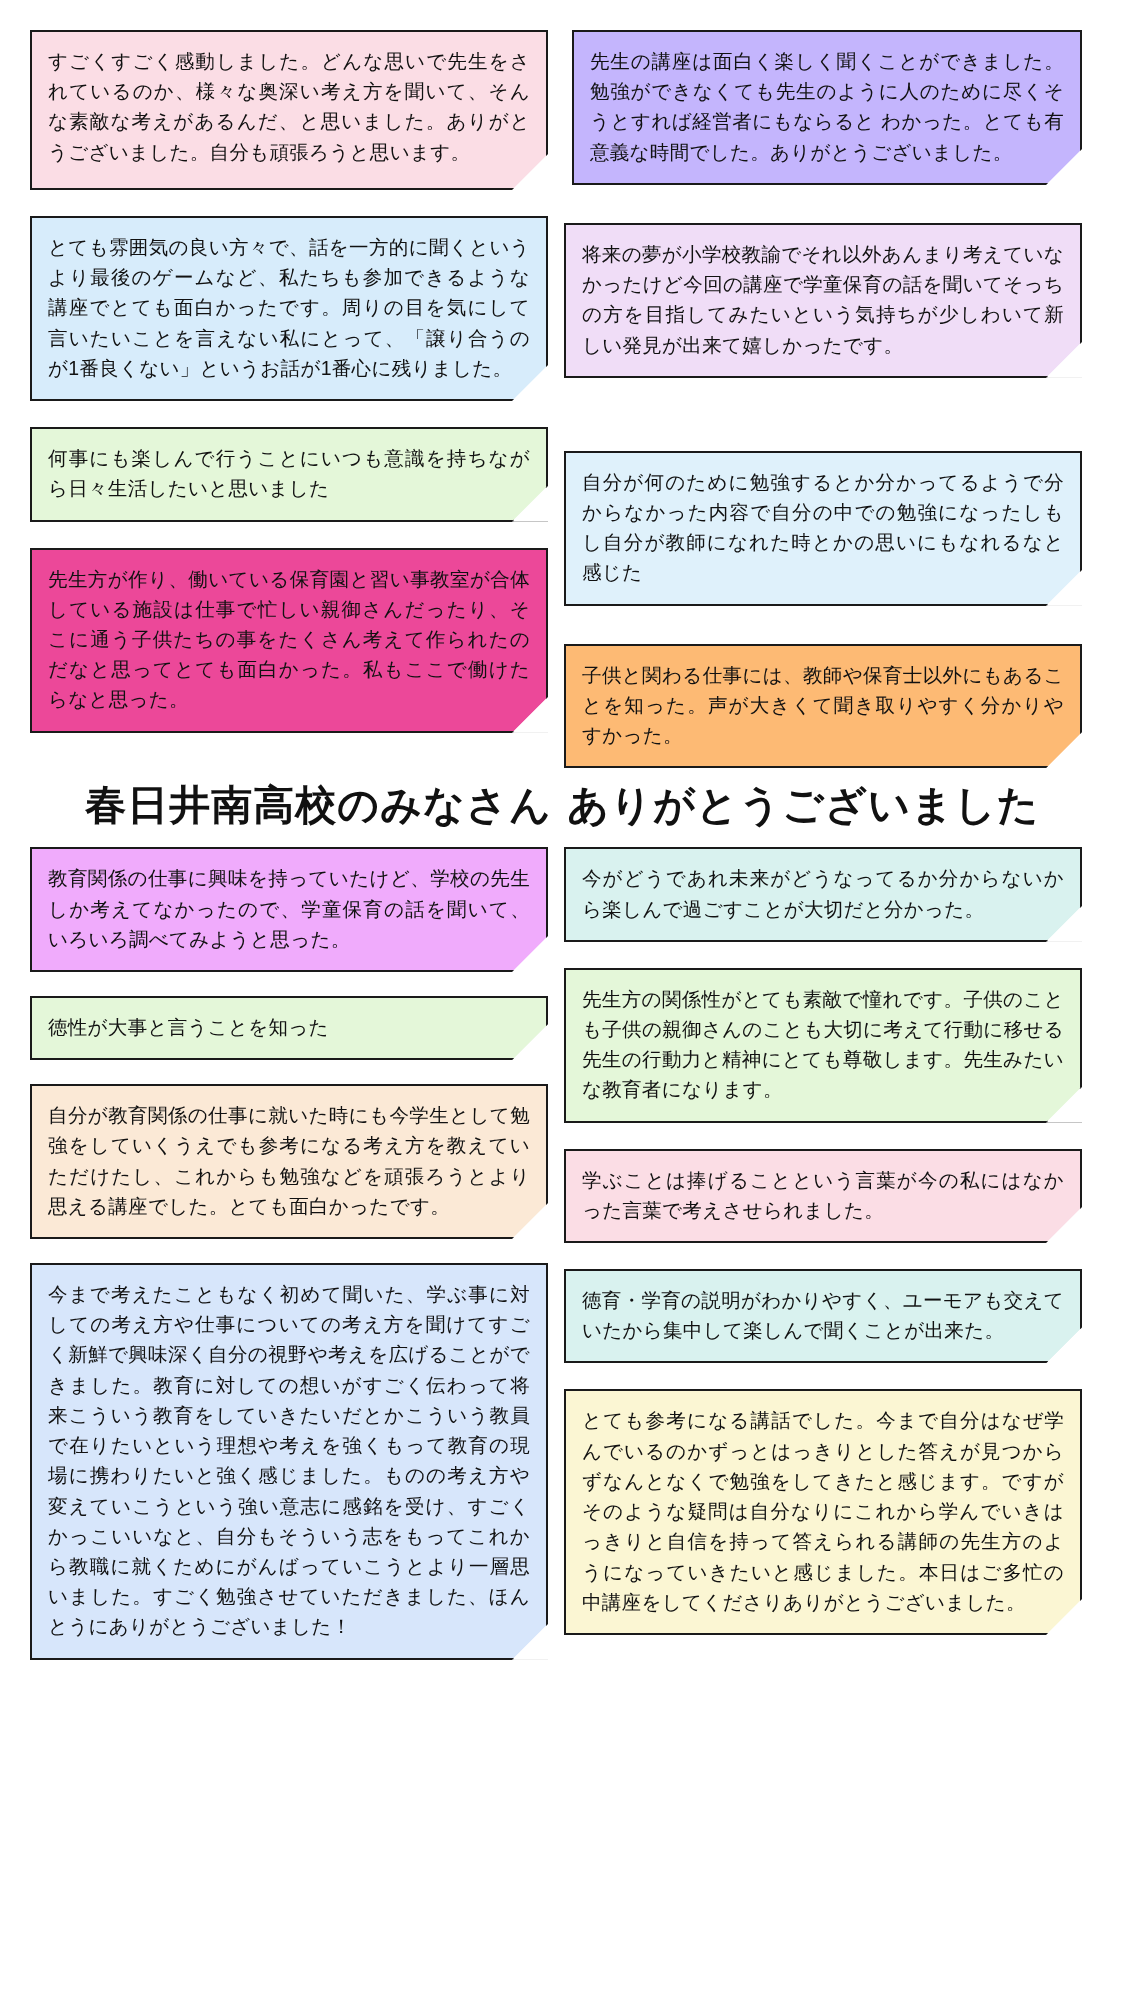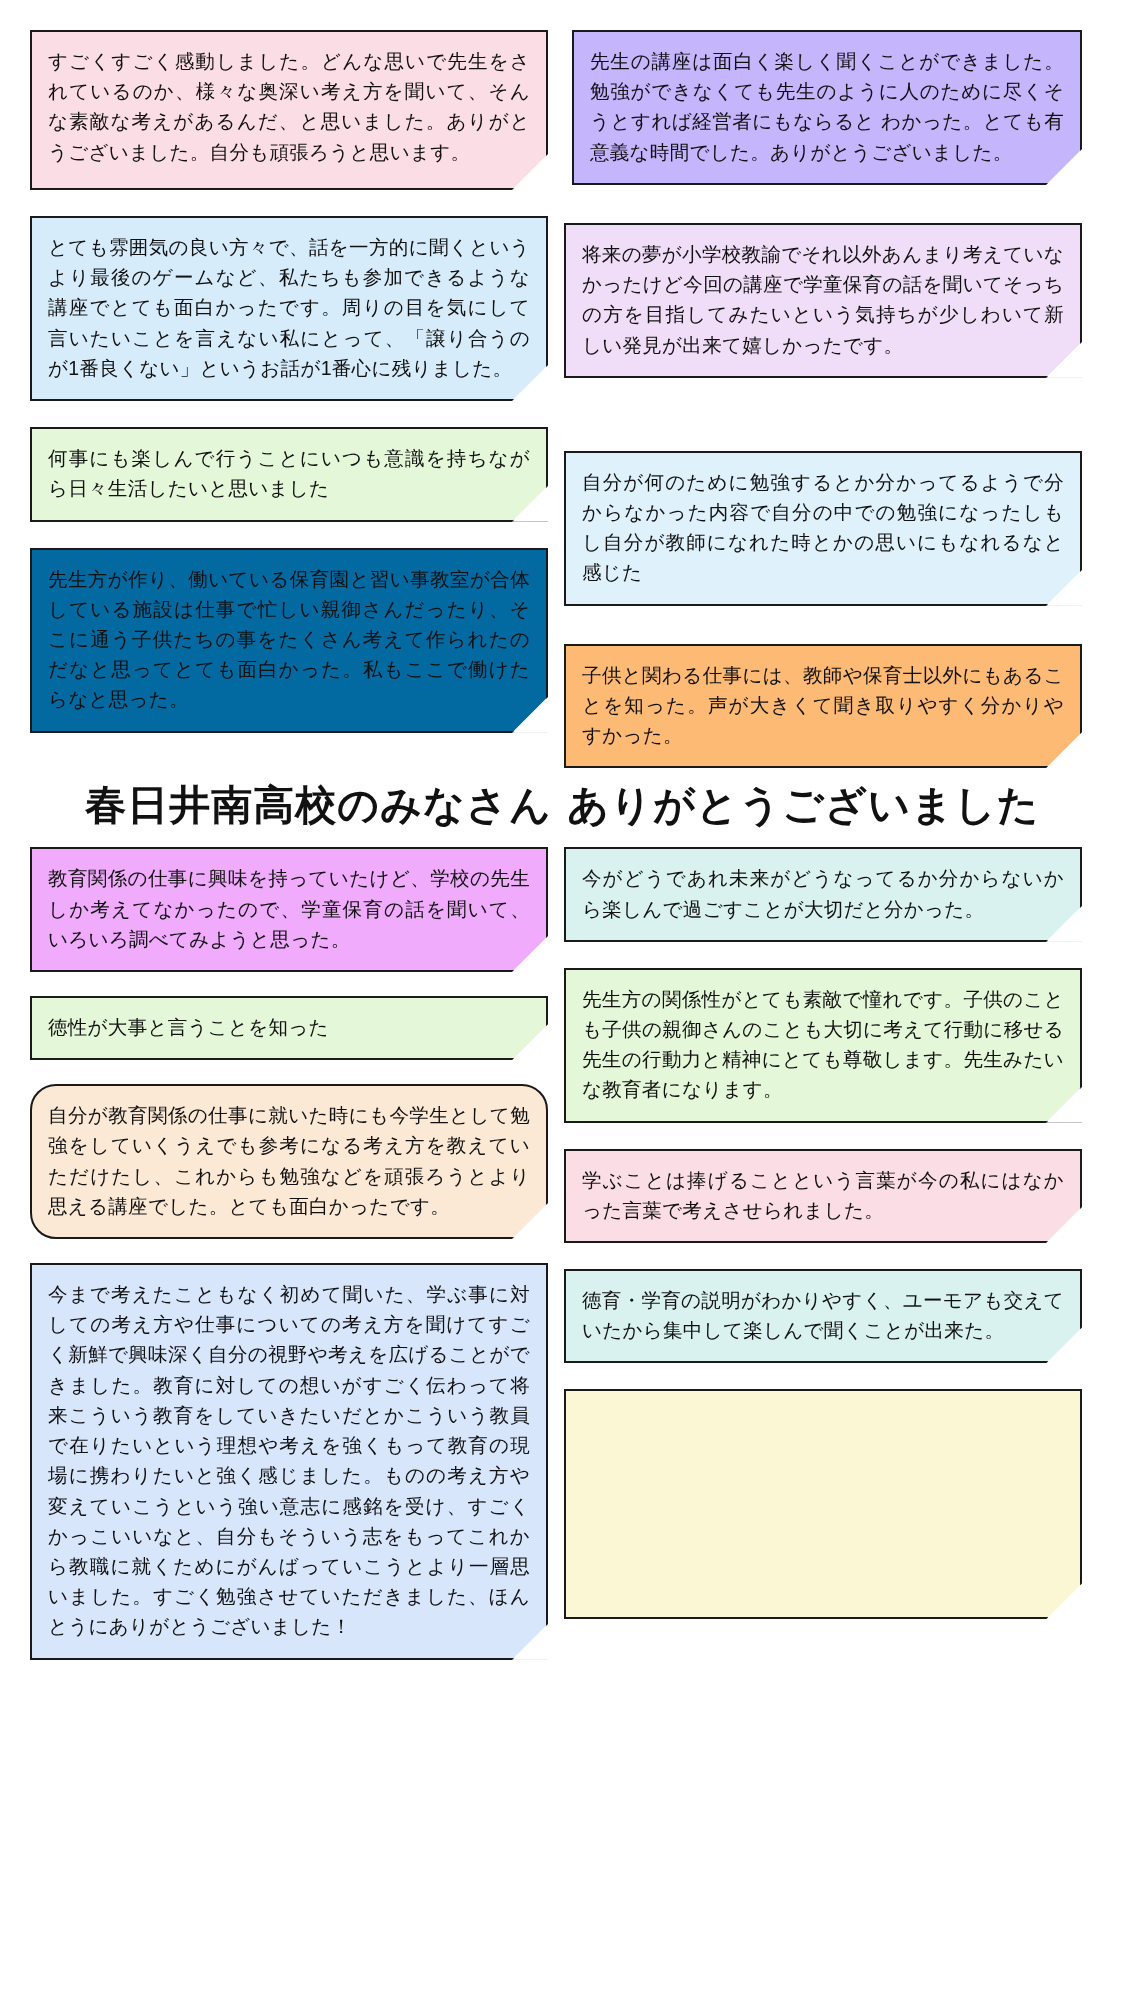--- a/index.html
+++ b/index.html
@@ -109,21 +109,21 @@
         <span class="fold"></span>
       </div>
       <div class="note" style="background:#d7ecfb; margin-bottom:26px; min-height:160px;">
         <span class="note-text">とても雰囲気の良い方々で、話を一方的に聞くというより最後のゲームなど、私たちも参加できるような講座でとても面白かったです。周りの目を気にして言いたいことを言えない私にとって、「譲り合うのが1番良くない」というお話が1番心に残りました。</span>
         <span class="fold"></span>
       </div>
       <div class="note" style="background:#e4f7d9; margin-bottom:26px; min-height:66px;">
         <span class="note-text">何事にも楽しんで行うことにいつも意識を持ちながら日々生活したいと思いました</span>
         <span class="fold"></span>
       </div>
-      <div class="note" style="background:#0369a1; min-height:130px;">
+      <div class="note" style="background:#ec4899; min-height:130px;">
         <span class="note-text">先生方が作り、働いている保育園と習い事教室が合体している施設は仕事で忙しい親御さんだったり、そこに通う子供たちの事をたくさん考えて作られたのだなと思ってとても面白かった。私もここで働けたらなと思った。</span>
         <span class="fold"></span>
       </div>
     </div>
 
     <div class="col">
       <div class="note" style="background:#c4b5fd; margin-bottom:38px; min-height:148px;margin-left:8px;">
         <span class="note-text">先生の講座は面白く楽しく聞くことができました。勉強ができなくても先生のように人のために尽くそうとすれば経営者にもならると わかった。とても有意義な時間でした。ありがとうございました。</span>
         <span class="fold"></span>
       </div>
@@ -147,21 +147,21 @@
   <div class="columns">
     <div class="col">
       <div class="note" style="background:#f0abfc; margin-bottom:24px; min-height:112px;">
         <span class="note-text">教育関係の仕事に興味を持っていたけど、学校の先生しか考えてなかったので、学童保育の話を聞いて、いろいろ調べてみようと思った。</span>
         <span class="fold"></span>
       </div>
       <div class="note" style="background:#e4f7d9; margin-bottom:24px; min-height:40px;">
         <span class="note-text">徳性が大事と言うことを知った</span>
         <span class="fold"></span>
       </div>
-      <div class="note" style="background:#fbe9d6; margin-bottom:24px; min-height:130px;border-radius:26px;">
+      <div class="note" style="background:#fbe9d6; margin-bottom:24px; min-height:130px;">
         <span class="note-text">自分が教育関係の仕事に就いた時にも今学生として勉強をしていくうえでも参考になる考え方を教えていただけたし、これからも勉強などを頑張ろうとより思える講座でした。とても面白かったです。</span>
         <span class="fold"></span>
       </div>
       <div class="note" style="background:#d7e6fb; min-height:320px;">
         <span class="note-text">今まで考えたこともなく初めて聞いた、学ぶ事に対しての考え方や仕事についての考え方を聞けてすごく新鮮で興味深く自分の視野や考えを広げることができました。教育に対しての想いがすごく伝わって将来こういう教育をしていきたいだとかこういう教員で在りたいという理想や考えを強くもって教育の現場に携わりたいと強く感じました。ものの考え方や変えていこうという強い意志に感銘を受け、すごくかっこいいなと、自分もそういう志をもってこれから教職に就くためにがんばっていこうとより一層思いました。すごく勉強させていただきました、ほんとうにありがとうございました！</span>
         <span class="fold"></span>
       </div>
     </div>
 
     <div class="col">
@@ -175,18 +175,19 @@
       </div>
       <div class="note" style="background:#fbdde5; margin-bottom:26px; min-height:68px;">
         <span class="note-text">学ぶことは捧げることという言葉が今の私にはなかった言葉で考えさせられました。</span>
         <span class="fold"></span>
       </div>
       <div class="note" style="background:#d9f2ef; margin-bottom:26px; min-height:78px;">
         <span class="note-text">徳育・学育の説明がわかりやすく、ユーモアも交えていたから集中して楽しんで聞くことが出来た。</span>
         <span class="fold"></span>
       </div>
       <div class="note" style="background:#fbf6d3; min-height:230px;">
+        <span class="note-text">とても参考になる講話でした。今まで自分はなぜ学んでいるのかずっとはっきりとした答えが見つからずなんとなくで勉強をしてきたと感じます。ですがそのような疑問は自分なりにこれから学んでいきはっきりと自信を持って答えられる講師の先生方のようになっていきたいと感じました。本日はご多忙の中講座をしてくださりありがとうございました。</span>
         <span class="fold"></span>
       </div>
     </div>
   </div>
 
 </div>
 
 </body></html>

